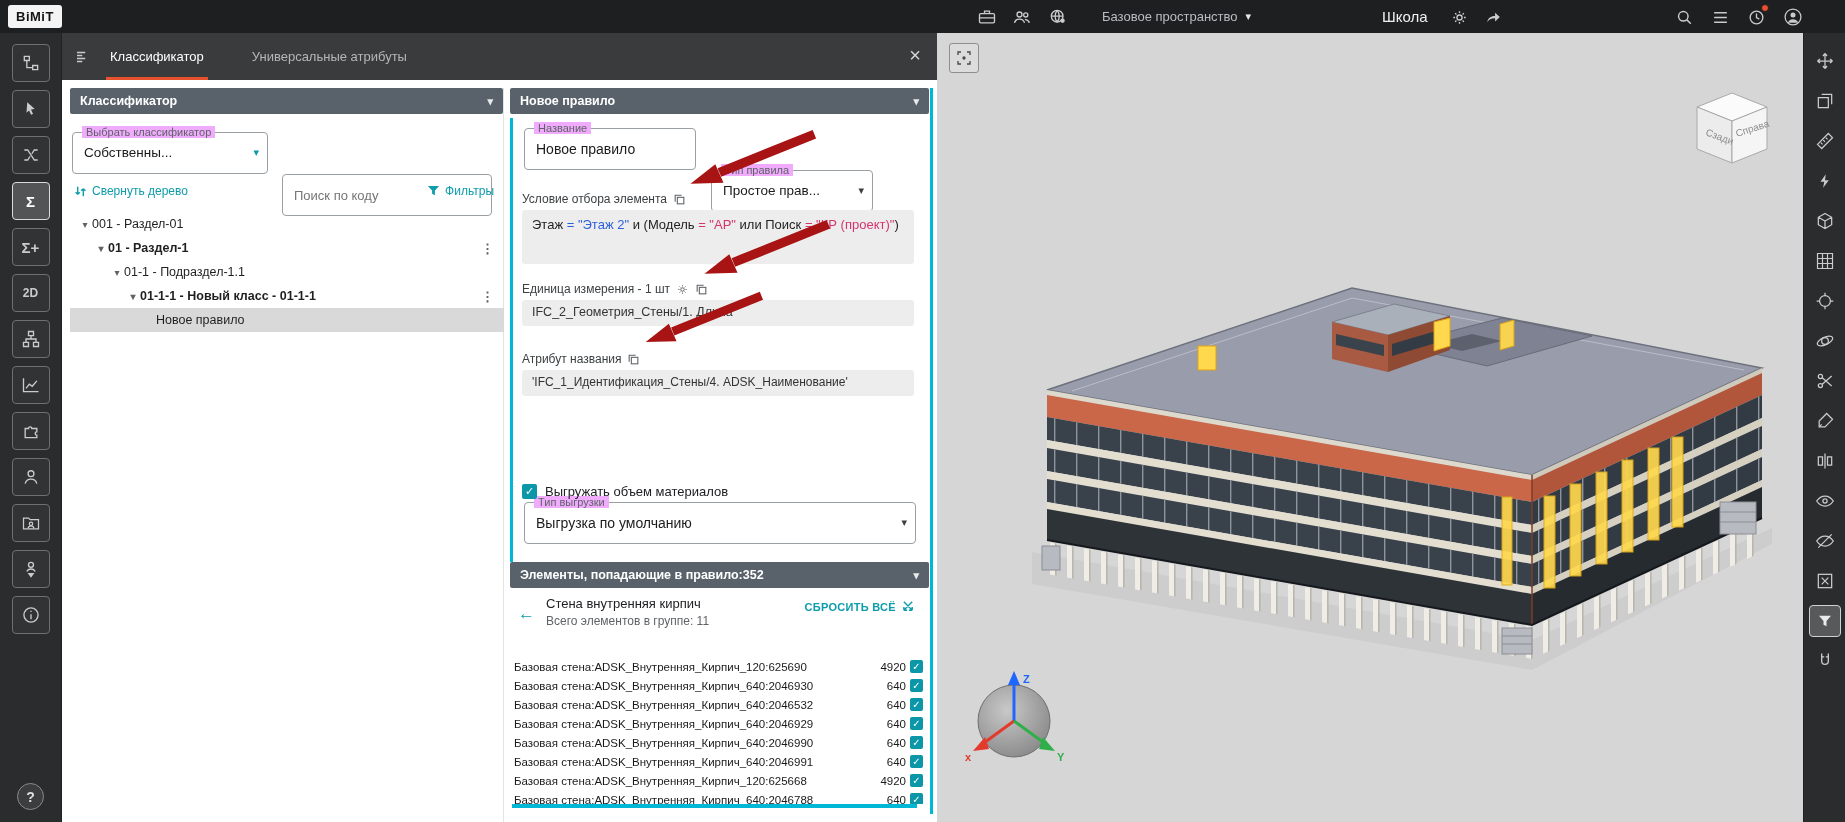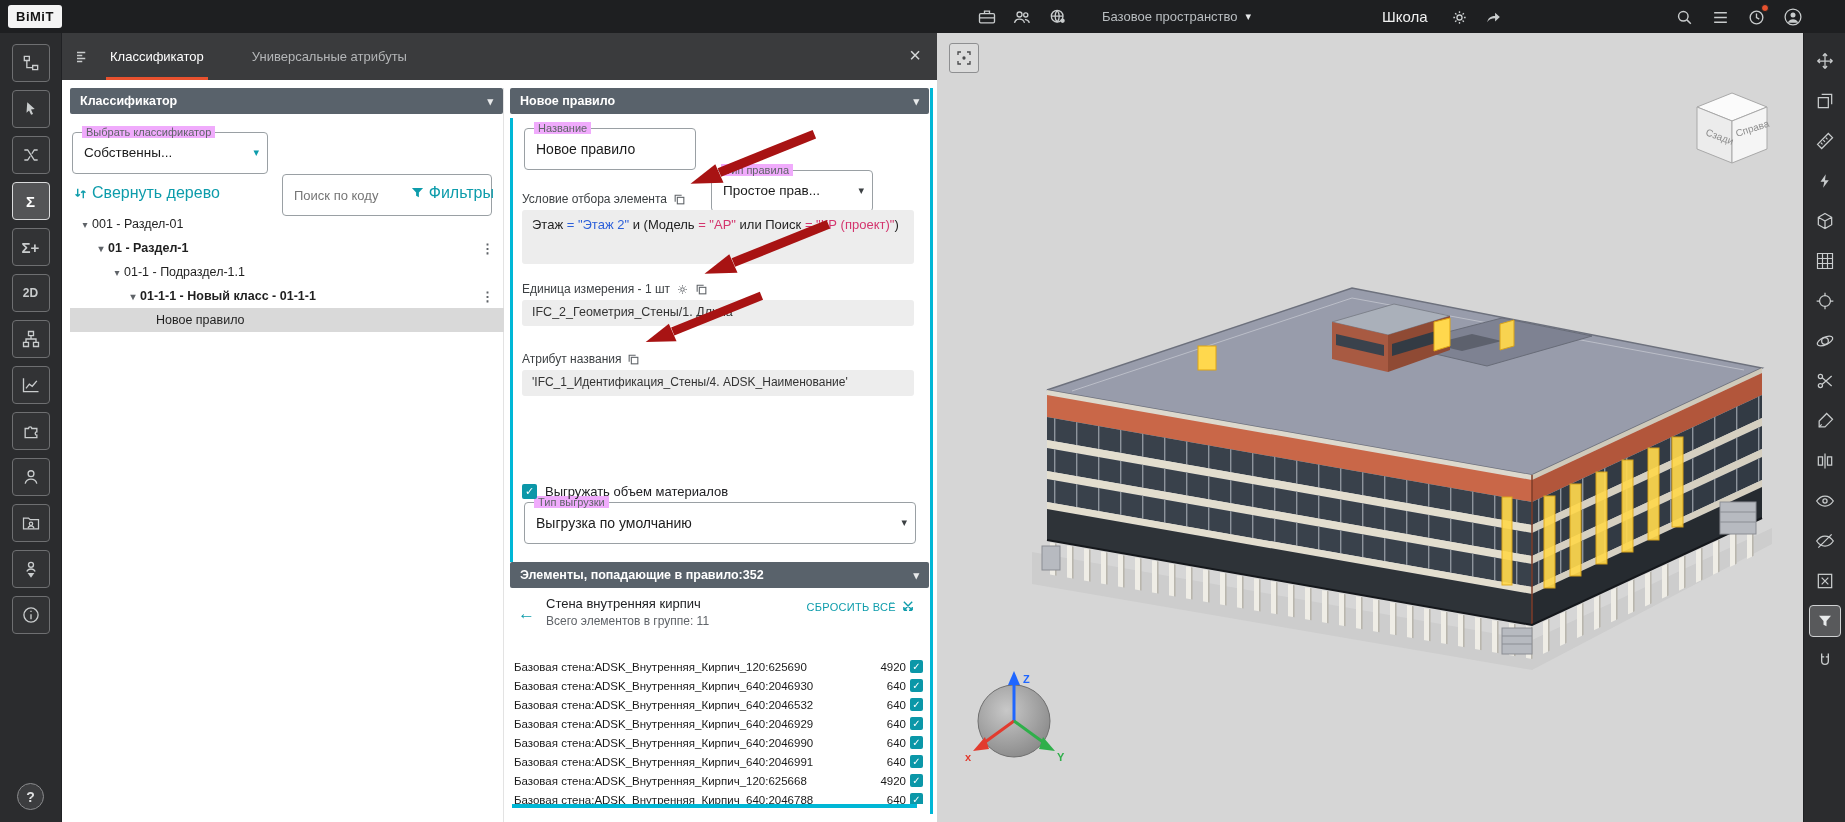--- a/index.html
+++ b/index.html
@@ -40,21 +40,21 @@
             display:flex;align-items:center;justify-content:space-between;padding:0 10px;border-radius:2px}
 .caret{font-size:11px;color:#e8eaeb;cursor:pointer}
 
 
 #col-left{position:absolute;left:8px;top:55px;width:434px;height:734px;border-right:1px solid #e3e3e3}
 .field{position:relative;border:1px solid #9aa0a4;border-radius:4px;height:42px;background:#fff}
 .field>label{position:absolute;top:-7px;left:9px;background:#f0abfc;padding:0 4px;font-size:11px;color:#5f6368;white-space:nowrap}
 .field .val{line-height:40px;padding:0 26px 0 11px;font-size:13.5px;color:#1b1b1b;white-space:nowrap;overflow:hidden}
 .field .dd{position:absolute;right:8px;top:13px;font-size:11px}
 .field input{border:none;outline:none;width:100%;height:40px;padding:0 11px;font-size:13px;font-family:inherit;color:#1b1b1b;background:transparent}
-.tlink{color:#0d9cab;font-size:16px;display:flex;align-items:center;gap:5px;cursor:pointer}
+.tlink{color:#0d9cab;font-size:12px;display:flex;align-items:center;gap:5px;cursor:pointer}
 .trow{height:24px;display:flex;align-items:center;font-size:12.5px;color:#1f1f1f;position:relative;cursor:pointer}
 .trow .tcaret{width:14px;font-size:10px;color:#5f6368;text-align:center;cursor:pointer}
 .trow.bold{font-weight:bold}
 .trow .kebab{position:absolute;right:10px;color:#5f6368;font-size:13px;cursor:pointer}
 .trow.selected{background:#d9d9d9}
 
 
 #col-right{position:absolute;left:448px;top:55px;width:419px;height:734px}
 #form-area{position:absolute;left:0;top:30px;width:419px;height:444px;border-left:3px solid #00b7d6;padding-left:2px}
 .flabel{font-size:12px;color:#3c4043;display:flex;align-items:center;gap:6px}
@@ -385,21 +385,21 @@
         <span class="caret">▾</span>
       </div>
 
       <div class="abs" style="left:0;top:508px;width:419px;height:52px">
         <span class="abs" style="left:8px;top:8px;color:#0d9cab;font-size:17px;font-weight:bold;cursor:pointer">←</span>
         <div class="abs" style="left:36px;top:0">
           <div style="font-size:13px;color:#202124">Стена внутренняя кирпич</div>
           <div style="font-size:12px;color:#5f6368;margin-top:3px">Всего элементов в группе: 11</div>
         </div>
         <div class="abs" style="right:14px;top:4px;display:flex;align-items:center;gap:6px;cursor:pointer">
-          <span style="color:#0d9cab;font-size:11px;font-weight:normal;letter-spacing:.3px">СБРОСИТЬ ВСЁ</span>
+          <span style="color:#0d9cab;font-size:11px;font-weight:bold;letter-spacing:.3px">СБРОСИТЬ ВСЁ</span>
           <svg class="ic" width="13" height="13" viewBox="0 0 14 14" fill="none" stroke="#0d9cab" stroke-width="1.5">
               <path d="M2 2l9 9M11 2 2 11M11 11H7.5M11 11V7.5M2 11h3.5M2 11V7.5"></path>
             </svg>
         </div>
       </div>
 
       <div class="abs" style="left:4px;top:566px;width:413px;height:150px;overflow:hidden">
         <div class="erow">
             <span class="ename">Базовая стена:ADSK_Внутренняя_Кирпич_120:625690</span>
             <span class="eval">4920</span>

